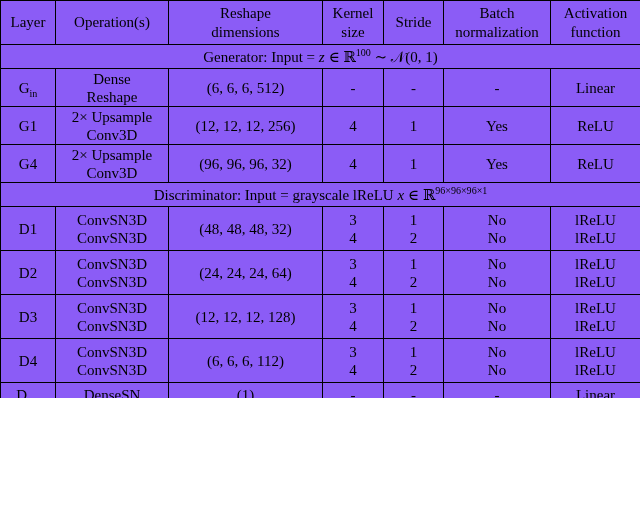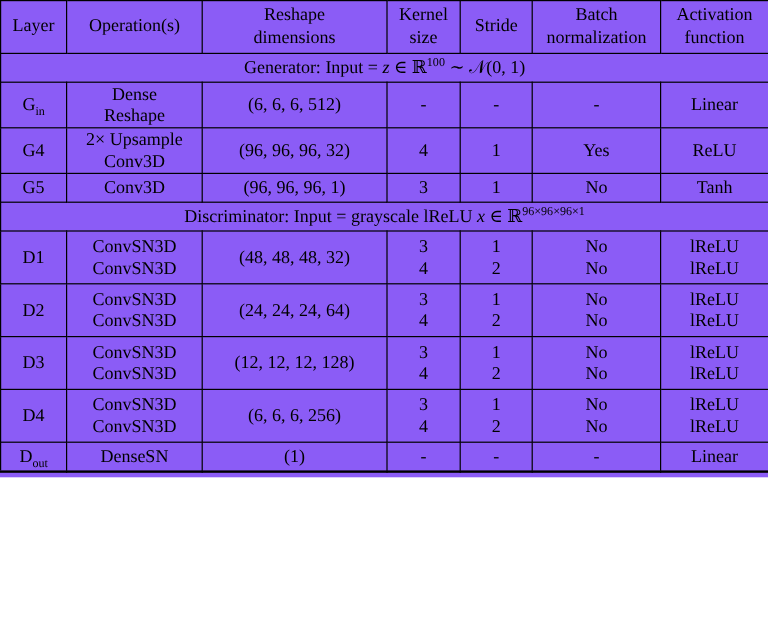--- a/index.html
+++ b/index.html
@@ -112,56 +112,57 @@
             <span class="cell-line">-</span>
           </td>
           <td>
             <span class="cell-line">-</span>
           </td>
           <td>
             <span class="cell-line">Linear</span>
           </td>
         </tr>
         <tr class="row-double">
-          <td><span>G4</span></td>
+          <td><span>G1</span></td>
           <td>
             <span class="cell-line">2× Upsample</span>
             <span class="cell-line">Conv3D</span>
           </td>
+          <td>(12, 12, 12, 256)</td>
+          <td>
+            <span class="cell-line">4</span>
+          </td>
+          <td>
+            <span class="cell-line">1</span>
+          </td>
+          <td>
+            <span class="cell-line">Yes</span>
+          </td>
+          <td>
+            <span class="cell-line">ReLU</span>
+          </td>
+        </tr>
+        <tr class="row-double">
+          <td><span>G4</span></td>
+          <td>
+            <span class="cell-line">2× Upsample</span>
+            <span class="cell-line">Conv3D</span>
+          </td>
           <td>(96, 96, 96, 32)</td>
           <td>
             <span class="cell-line">4</span>
           </td>
           <td>
             <span class="cell-line">1</span>
           </td>
           <td>
             <span class="cell-line">Yes</span>
           </td>
           <td>
             <span class="cell-line">ReLU</span>
-          </td>
-        </tr>
-        <tr class="row-single">
-          <td><span>G5</span></td>
-          <td>
-            <span class="cell-line">Conv3D</span>
-          </td>
-          <td>(96, 96, 96, 1)</td>
-          <td>
-            <span class="cell-line">3</span>
-          </td>
-          <td>
-            <span class="cell-line">1</span>
-          </td>
-          <td>
-            <span class="cell-line">No</span>
-          </td>
-          <td>
-            <span class="cell-line">Tanh</span>
           </td>
         </tr>
         <tr>
           <td colspan="7" class="section-cell"><span>Discriminator: Input = grayscale lReLU </span><span class="it">x</span><span> ∈ ℝ</span><sup>96×96×96×1</sup></td>
         </tr>
         <tr class="row-subrows">
           <td><span>D1</span></td>
           <td>
             <span class="cell-line">ConvSN3D</span>
             <span class="cell-line">ConvSN3D</span>
@@ -231,21 +232,21 @@
             <span class="cell-line">lReLU</span>
             <span class="cell-line">lReLU</span>
           </td>
         </tr>
         <tr class="row-subrows">
           <td><span>D4</span></td>
           <td>
             <span class="cell-line">ConvSN3D</span>
             <span class="cell-line">ConvSN3D</span>
           </td>
-          <td>(6, 6, 6, 256)</td>
+          <td>(6, 6, 6, 112)</td>
           <td>
             <span class="cell-line">3</span>
             <span class="cell-line">4</span>
           </td>
           <td>
             <span class="cell-line">1</span>
             <span class="cell-line">2</span>
           </td>
           <td>
             <span class="cell-line">No</span>

